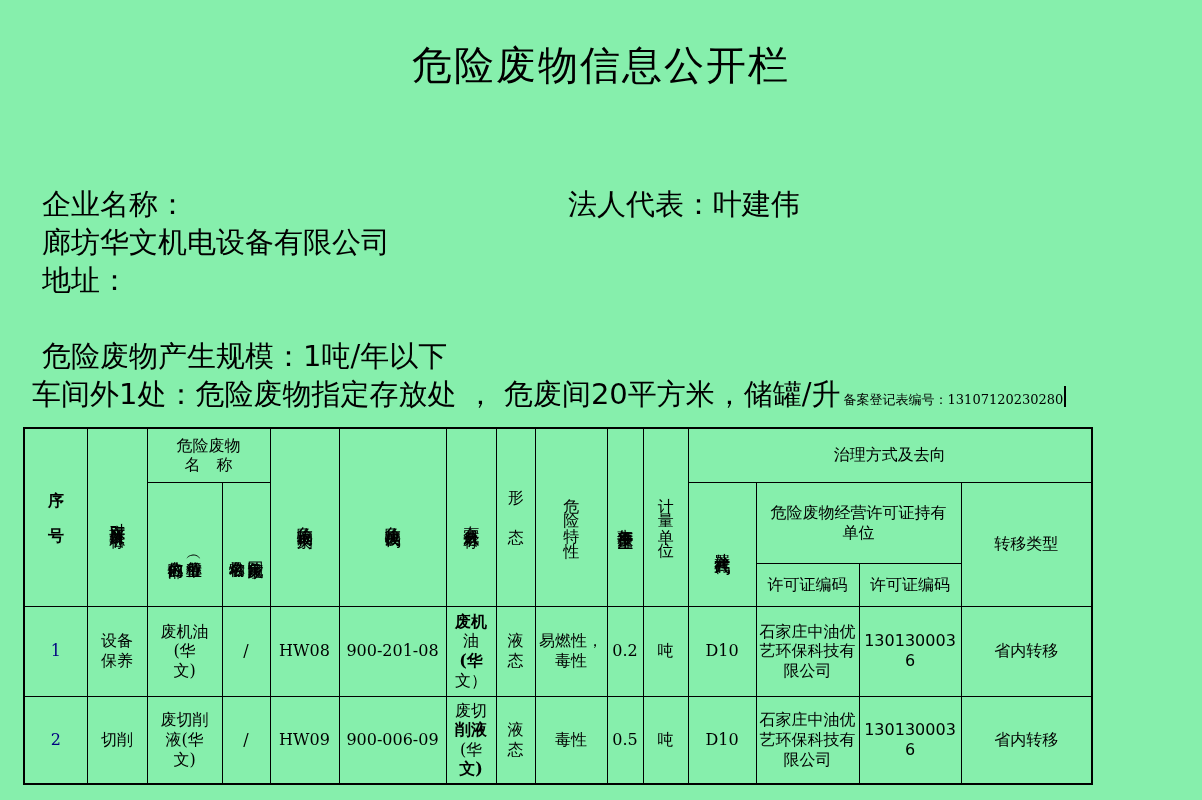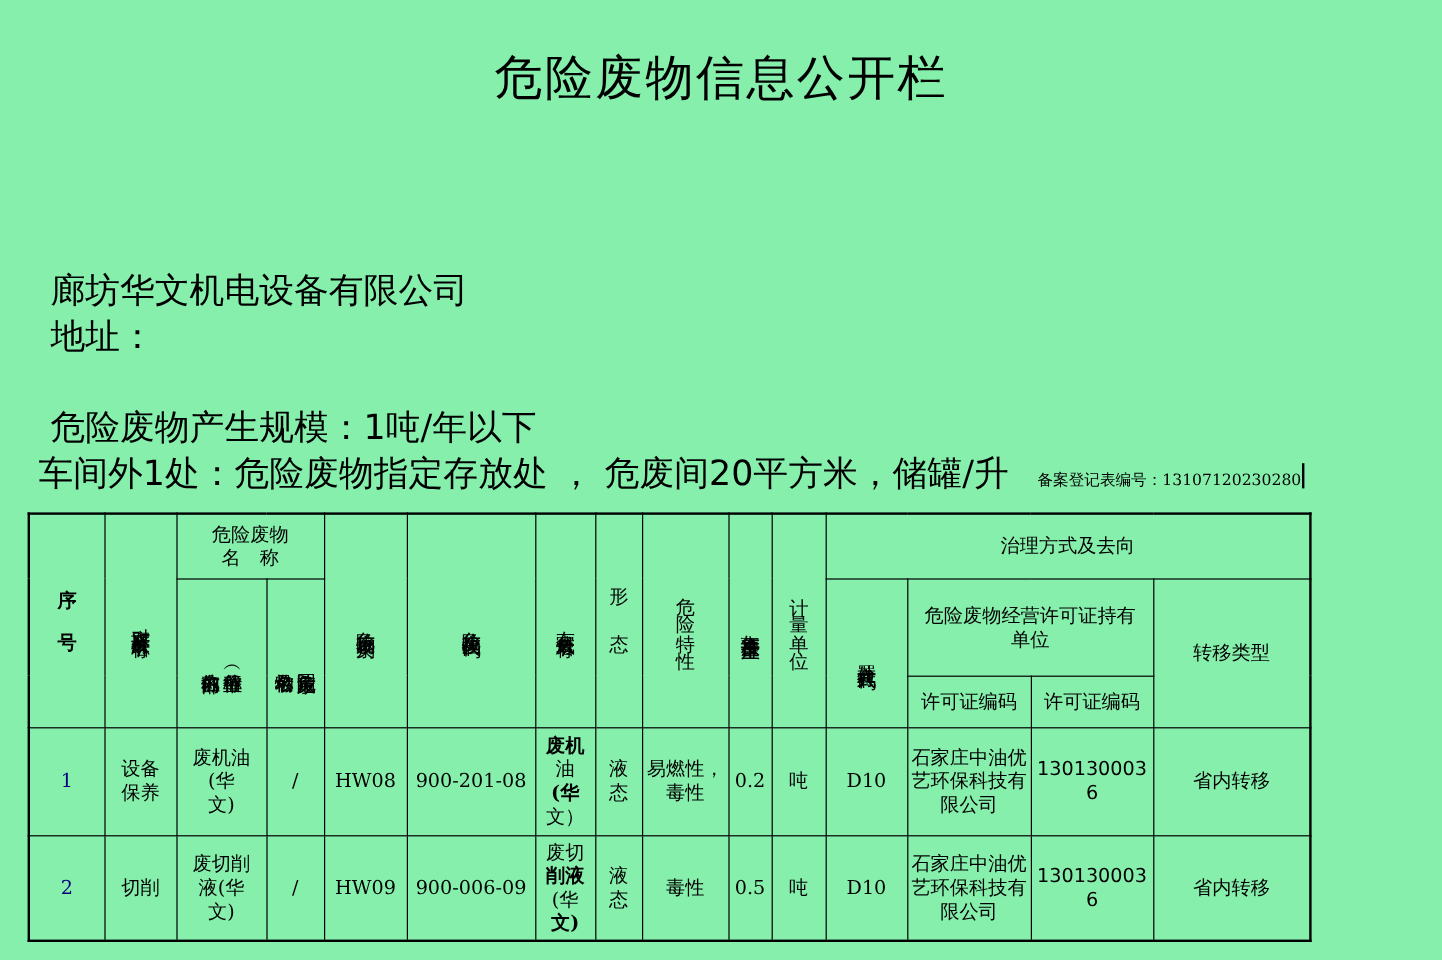--- a/index.html
+++ b/index.html
@@ -11,21 +11,21 @@
   .title{
     margin:0;padding-top:42px;height:46px;line-height:46px;
     text-align:center;font-size:40px;font-weight:normal;letter-spacing:2px;
   }
   
   .info{margin-top:97px;}
   .ln{position:relative;height:38px;line-height:38px;padding-left:42px;font-size:29px;white-space:nowrap;}
   .ln.outdent{padding-left:32px;}
   .right{position:absolute;left:568px;top:0;}
   .num{font-family:"DejaVu Sans","Liberation Sans",sans-serif;}
-  .small{font-size:13px;margin-left:24px;letter-spacing:0;}
+  .small{font-size:13px;margin-left:3px;letter-spacing:0;}
   .caret{display:inline-block;width:2px;height:21px;background:#000;vertical-align:-3px;margin-left:1px;}
   .b{font-weight:bold;}
   
   table.wt{
     border-collapse:collapse;table-layout:fixed;width:1068px;
     margin:14px 0 0 23px;border:2px solid #000;
   }
   .wt th,.wt td{
     border:1px solid #000;padding:1px 2px;font-weight:normal;
     font-size:16px;text-align:center;vertical-align:middle;
@@ -48,20 +48,22 @@
 </style>
 </head>
 <body>
 
 <div class="page">
 
   <h1 class="title">危险废物信息公开栏</h1>
 
   <div class="info">
     <div class="ln">
+      <span><span>企业名称：</span></span>
+      <span class="right"><span>法人代表：叶建伟</span></span>
     </div>
     <div class="ln">
       <span><span>廊坊华文机电设备有限公司</span></span>
     </div>
     <div class="ln">
       <span><span>地址：</span></span>
     </div>
     <div class="ln">
     </div>
     <div class="ln">

